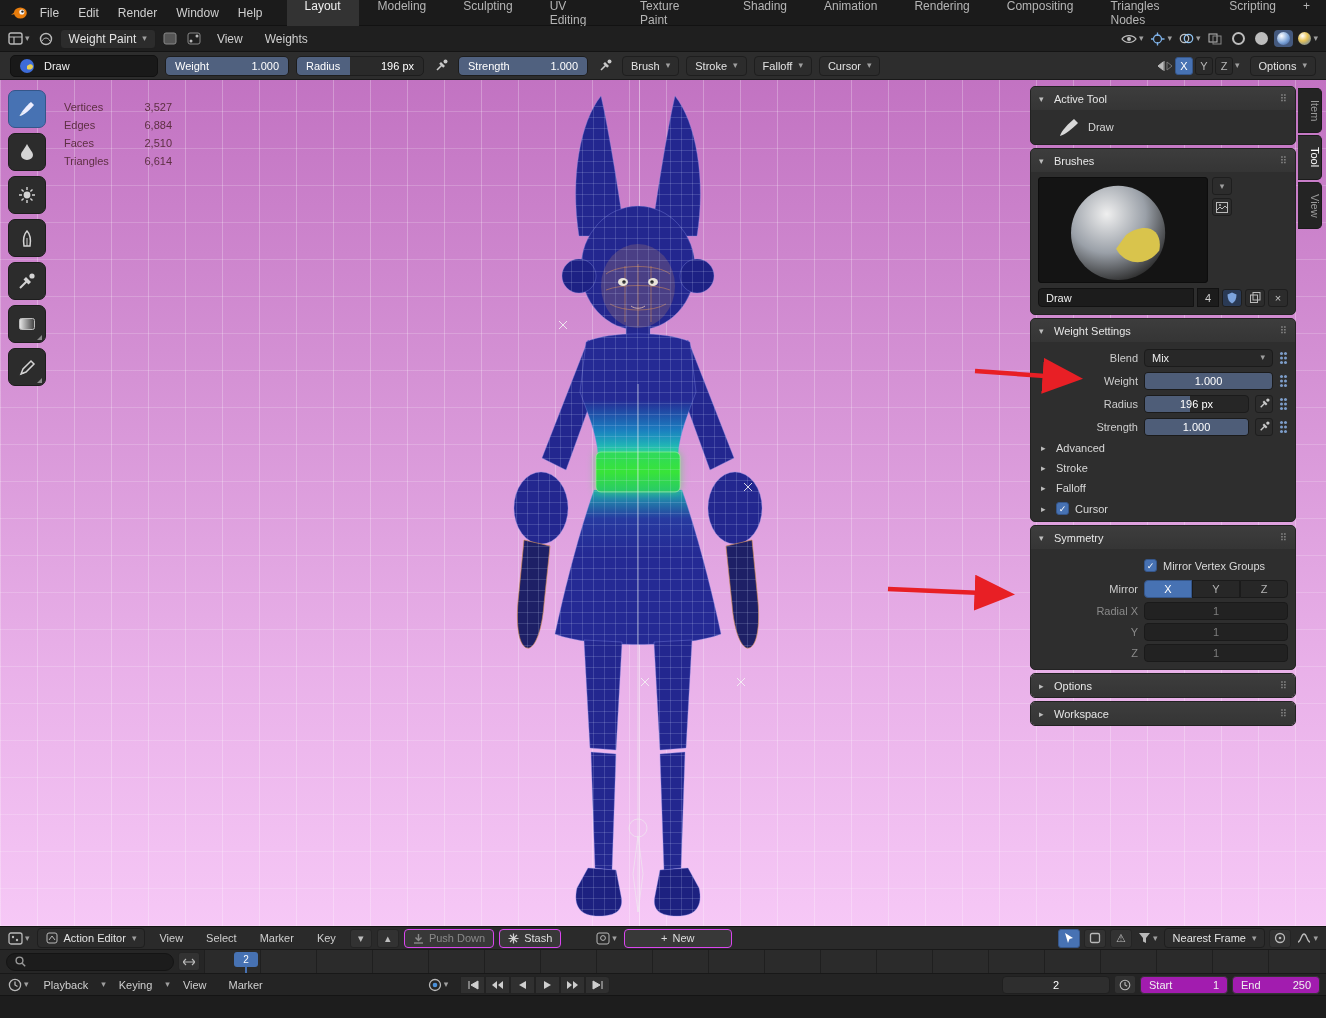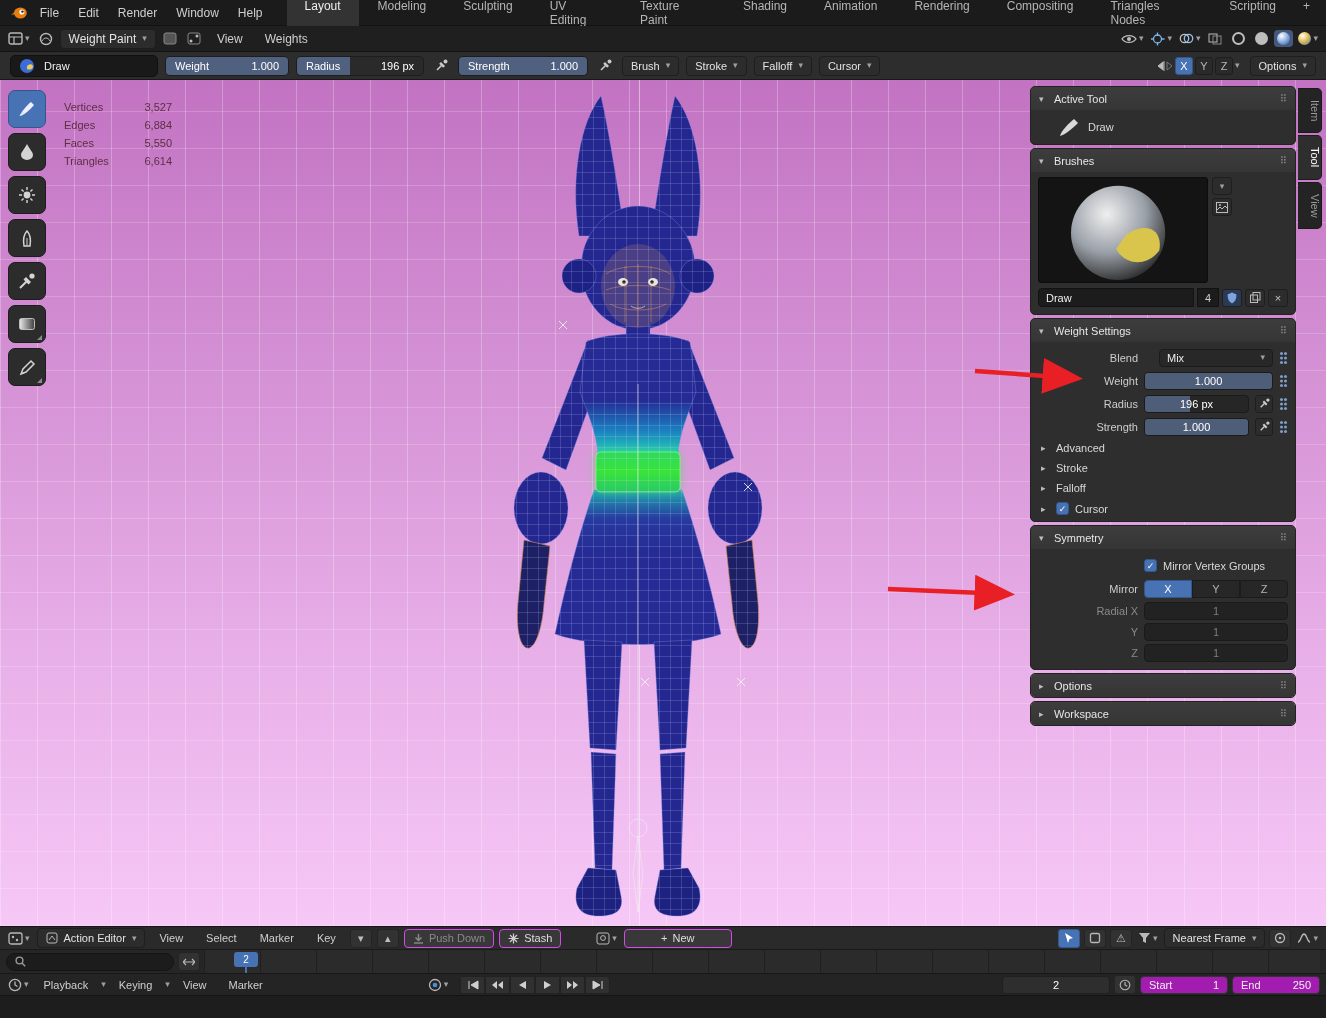--- a/index.html
+++ b/index.html
@@ -63,21 +63,21 @@
   .panel{background:#2e2e2e;border:1px solid #222;border-radius:5px;overflow:hidden;}
   .phead{height:23px;display:flex;align-items:center;gap:6px;padding:0 8px;background:linear-gradient(#3d3d3d,#353535);color:#e6e6e6;}
   .phead .dots{margin-left:auto;color:#8a8a8a;font-size:10px;}
   .chev{color:#bdbdbd;font-size:9px;width:9px;}
   .prow{display:flex;align-items:center;height:23px;padding:0 7px;gap:6px;}
   .plabel{width:100px;text-align:right;color:#cdcdcd;flex:0 0 auto;}
   .plabel.dim{color:#8a8a8a;}
   .psl{position:relative;flex:1;height:18px;background:#262626;border:1px solid #1b1b1b;border-radius:4px;overflow:hidden;display:flex;align-items:center;justify-content:center;}
   .psl .fill{position:absolute;left:0;top:0;bottom:0;background:#4e5d78;}
   .psl span{position:relative;color:#fff;}
-  .pdd{flex:1;display:flex;align-items:center;background:#282828;border:1px solid #1b1b1b;border-radius:4px;height:18px;padding:0 7px;color:#ececec;margin-left:15px;}
+  .pdd{flex:1;display:flex;align-items:center;background:#282828;border:1px solid #1b1b1b;border-radius:4px;height:18px;padding:0 7px;color:#ececec;}
   .pdd .caret{margin-left:auto;}
   .pfield{flex:1;height:18px;background:#222;border:1px solid #1a1a1a;border-radius:4px;display:flex;align-items:center;justify-content:center;color:#7d7d7d;}
   .cb{width:13px;height:13px;border-radius:3px;background:#4f4f4f;border:1px solid #363636;flex:0 0 auto;
       display:flex;align-items:center;justify-content:center;font-size:9px;color:#fff;}
   .cb.on{background:#4772b3;border-color:#35568a;}
   .seg{flex:1;display:flex;}
   .seg div{flex:1;text-align:center;padding:2px 0;background:#272727;border:1px solid #1b1b1b;color:#b3b3b3;}
   .seg div:first-child{border-radius:4px 0 0 4px;}
   .seg div:last-child{border-radius:0 4px 4px 0;}
   .seg div.on{background:#4772b3;color:#fff;border-color:#35568a;}
@@ -440,21 +440,21 @@
       <div class="srow">
           <span class="sl1">Vertices</span>
           <span class="sv1">3,527</span>
         </div>
       <div class="srow">
           <span class="sl1">Edges</span>
           <span class="sv1">6,884</span>
         </div>
       <div class="srow">
           <span class="sl1">Faces</span>
-          <span class="sv1">5,550</span>
+          <span class="sv1">2,510</span>
         </div>
       <div class="srow">
           <span class="sl1">Triangles</span>
           <span class="sv1">6,614</span>
         </div>
     </div>
 
     <div class="tools">
       <div class="tool active">
         <svg width="20" height="20" viewBox="0 0 20 20">

